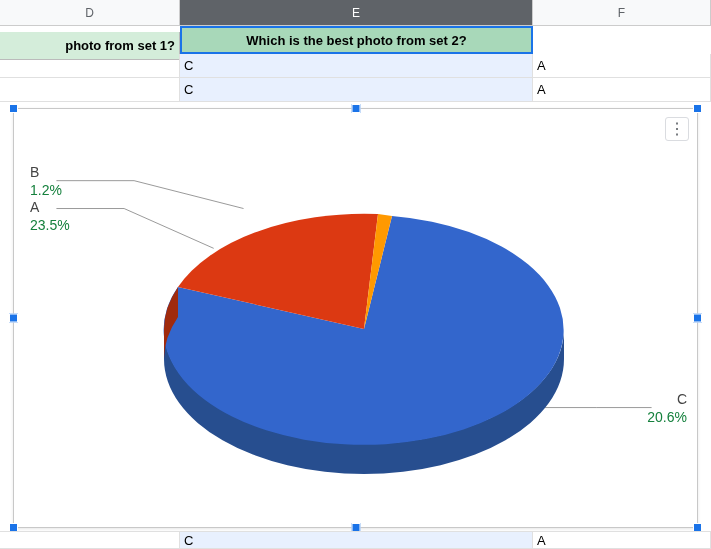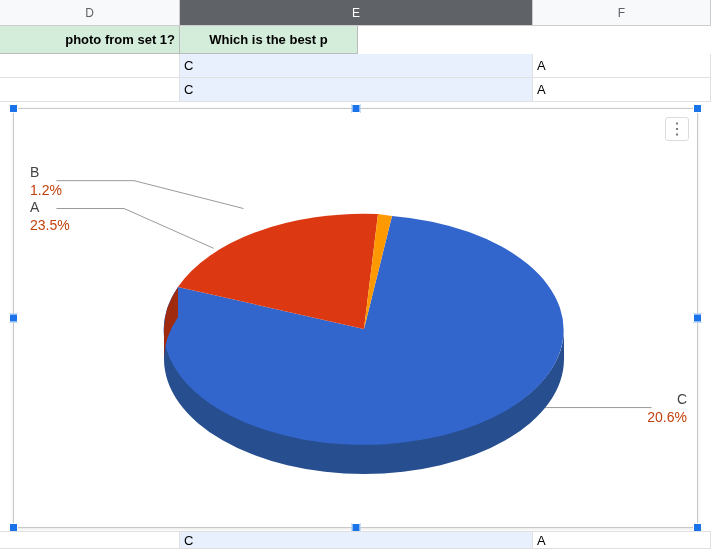--- a/index.html
+++ b/index.html
@@ -121,21 +121,21 @@
     top: 55px;
     width: 420px;
     height: 330px;
   }
   .label {
     position: absolute;
     font-size: 14px;
     line-height: 1.25;
   }
   .label .cat { color: #444; }
-  .label .pct { color: #c2410c; text-align: right; }
+  .label .pct { color: #15803d; text-align: right; }
   .leader {
     position: absolute;
     stroke: #999;
     fill: none;
   }
   .bottom-row {
     position: absolute;
     left: 0;
     bottom: 0;
     width: 100%;
@@ -146,22 +146,22 @@
 </head>
 <body>
 
 <div class="sheet">
   <div class="col-headers">
     <div class="col-header col-D">D</div>
     <div class="col-header col-E selected">E</div>
     <div class="col-header col-F">F</div>
   </div>
   <div class="row" style="height:28px;">
-    <div class="cell header-cell col-D" style="justify-content:flex-end;">photo from set 1?</div>
-    <div class="cell header-cell col-F">Which is the best p</div>
+    <div class="cell header-cell col-D" style="justify-content:flex-end;margin-top:6px;">photo from set 1?</div>
+    <div class="cell header-cell col-E selected-header">Which is the best photo from set 2?</div>
   </div>
   <div class="row">
     <div class="cell col-D"></div>
     <div class="cell col-E selected-col">C</div>
     <div class="cell col-F">A</div>
   </div>
   <div class="row">
     <div class="cell col-D"></div>
     <div class="cell col-E selected-col">C</div>
     <div class="cell col-F">A</div>

